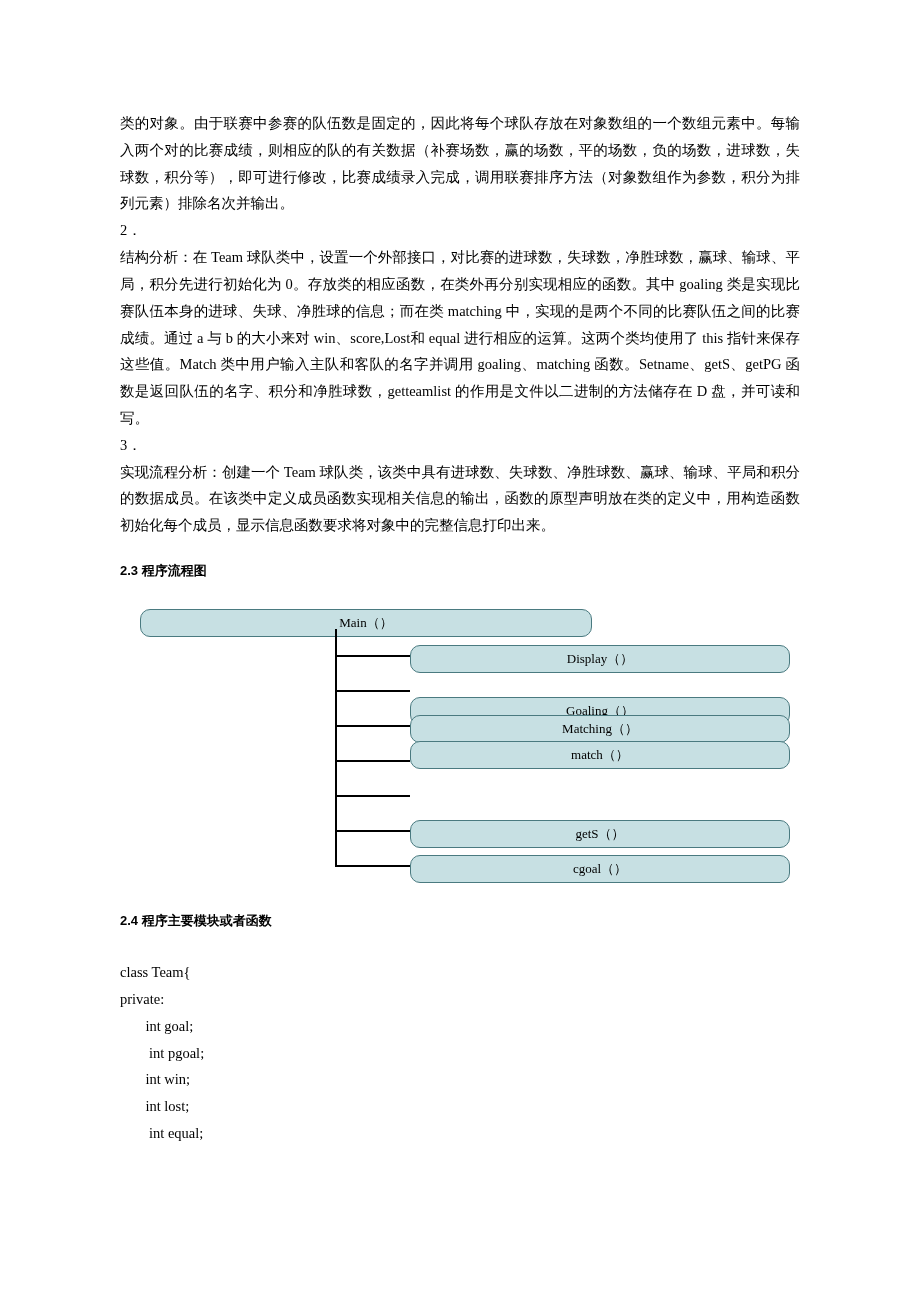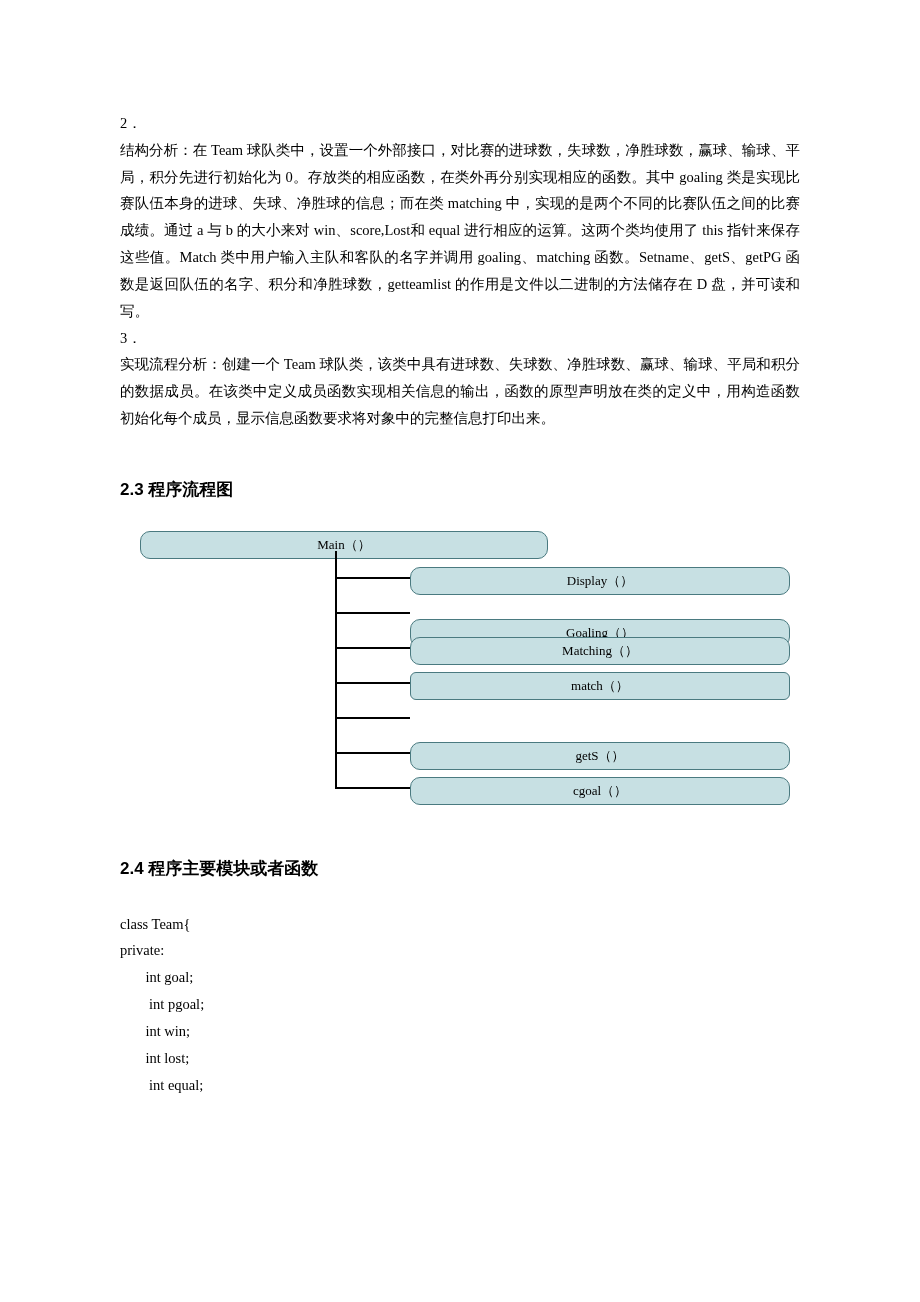--- a/index.html
+++ b/index.html
@@ -18,22 +18,22 @@
     padding: 110px 120px 60px 120px;
     position: relative;
   }
   p {
     margin: 0;
     text-align: justify;
   }
   .heading {
     font-family: "SimHei", "黑体", sans-serif;
     font-weight: bold;
-    font-size: 17px;
-    margin-top: 42px;
+    font-size: 13px;
+    margin-top: 20px;
     margin-bottom: 26px;
   }
   .diagram-wrap {
     margin-top: 0px;
     margin-bottom: 8px;
   }
   .diagram {
     position: relative;
     height: 280px;
     width: 660px;
@@ -46,21 +46,21 @@
     border-radius: 10px;
     font-family: "Times New Roman", serif;
     font-size: 13px;
     text-align: center;
     padding: 1px 0;
     box-sizing: border-box;
   }
   .main-node {
     left: 10px;
     top: 0;
-    width: 408px;
+    width: 452px;
   }
   .child {
     left: 280px;
     width: 380px;
   }
   .hline {
     position: absolute;
     height: 2px;
     background: #000;
   }
@@ -77,20 +77,21 @@
   }
   .code-line {
     white-space: pre;
   }
 </style>
 </head>
 <body>
 
 <div class="page">
 
+  <p>类的对象。由于联赛中参赛的队伍数是固定的，因此将每个球队存放在对象数组的一个数组元素中。每输入两个对的比赛成绩，则相应的队的有关数据（补赛场数，赢的场数，平的场数，负的场数，进球数，失球数，积分等），即可进行修改，比赛成绩录入完成，调用联赛排序方法（对象数组作为参数，积分为排列元素）排除名次并输出。</p>
   <p>2．</p>
   <p>结构分析：在 Team 球队类中，设置一个外部接口，对比赛的进球数，失球数，净胜球数，赢球、输球、平局，积分先进行初始化为 0。存放类的相应函数，在类外再分别实现相应的函数。其中 goaling 类是实现比赛队伍本身的进球、失球、净胜球的信息；而在类 matching 中，实现的是两个不同的比赛队伍之间的比赛成绩。通过 a 与 b 的大小来对 win、score,Lost和 equal 进行相应的运算。这两个类均使用了 this 指针来保存这些值。Match 类中用户输入主队和客队的名字并调用 goaling、matching 函数。Setname、getS、getPG 函数是返回队伍的名字、积分和净胜球数，getteamlist 的作用是文件以二进制的方法储存在 D 盘，并可读和写。</p>
   <p>3．</p>
   <p>实现流程分析：创建一个 Team 球队类，该类中具有进球数、失球数、净胜球数、赢球、输球、平局和积分的数据成员。在该类中定义成员函数实现相关信息的输出，函数的原型声明放在类的定义中，用构造函数初始化每个成员，显示信息函数要求将对象中的完整信息打印出来。</p>
 
   <div class="heading">2.3 程序流程图</div>
 
   <div class="diagram-wrap">
     <div class="diagram">
       <div class="node main-node">Main（）</div>
@@ -101,21 +102,21 @@
       <div class="hline" style="left:205px; top:81px;  width:75px;"></div>
       <div class="hline" style="left:205px; top:116px; width:75px;"></div>
       <div class="hline" style="left:205px; top:151px; width:75px;"></div>
       <div class="hline" style="left:205px; top:186px; width:75px;"></div>
       <div class="hline" style="left:205px; top:221px; width:75px;"></div>
       <div class="hline" style="left:205px; top:256px; width:75px;"></div>
 
       <div class="node child" style="top:36px;text-align:center;">Display（）</div>
       <div class="node child" style="top:88px;">Goaling（）</div>
       <div class="node child" style="top:106px;">Matching（）</div>
-      <div class="node child" style="top:141px;border-radius:6px;">match（）</div>
+      <div class="node child" style="top:132px;">match（）</div>
       <div class="node child" style="top:211px;">getS（）</div>
       <div class="node child" style="top:246px;">cgoal（）</div>
     </div>
   </div>
 
   <div class="heading">2.4  程序主要模块或者函数</div>
 
   <div class="code-block">
     <div class="code-line">class Team{</div>
     <div class="code-line">private:</div>

